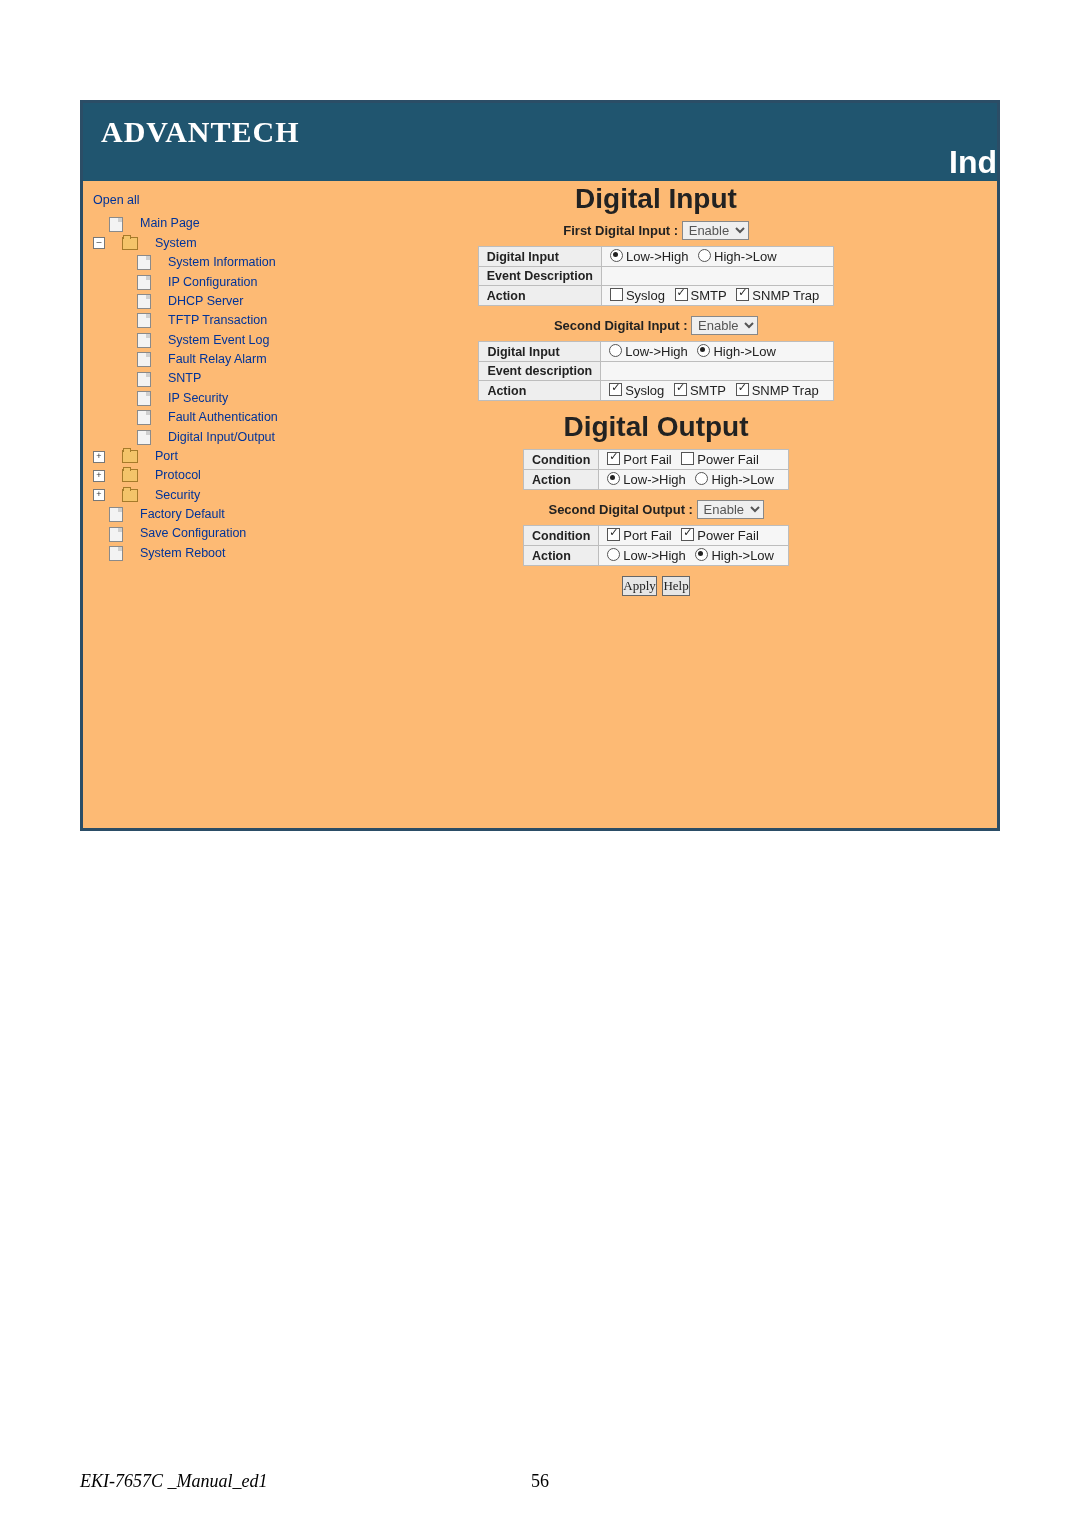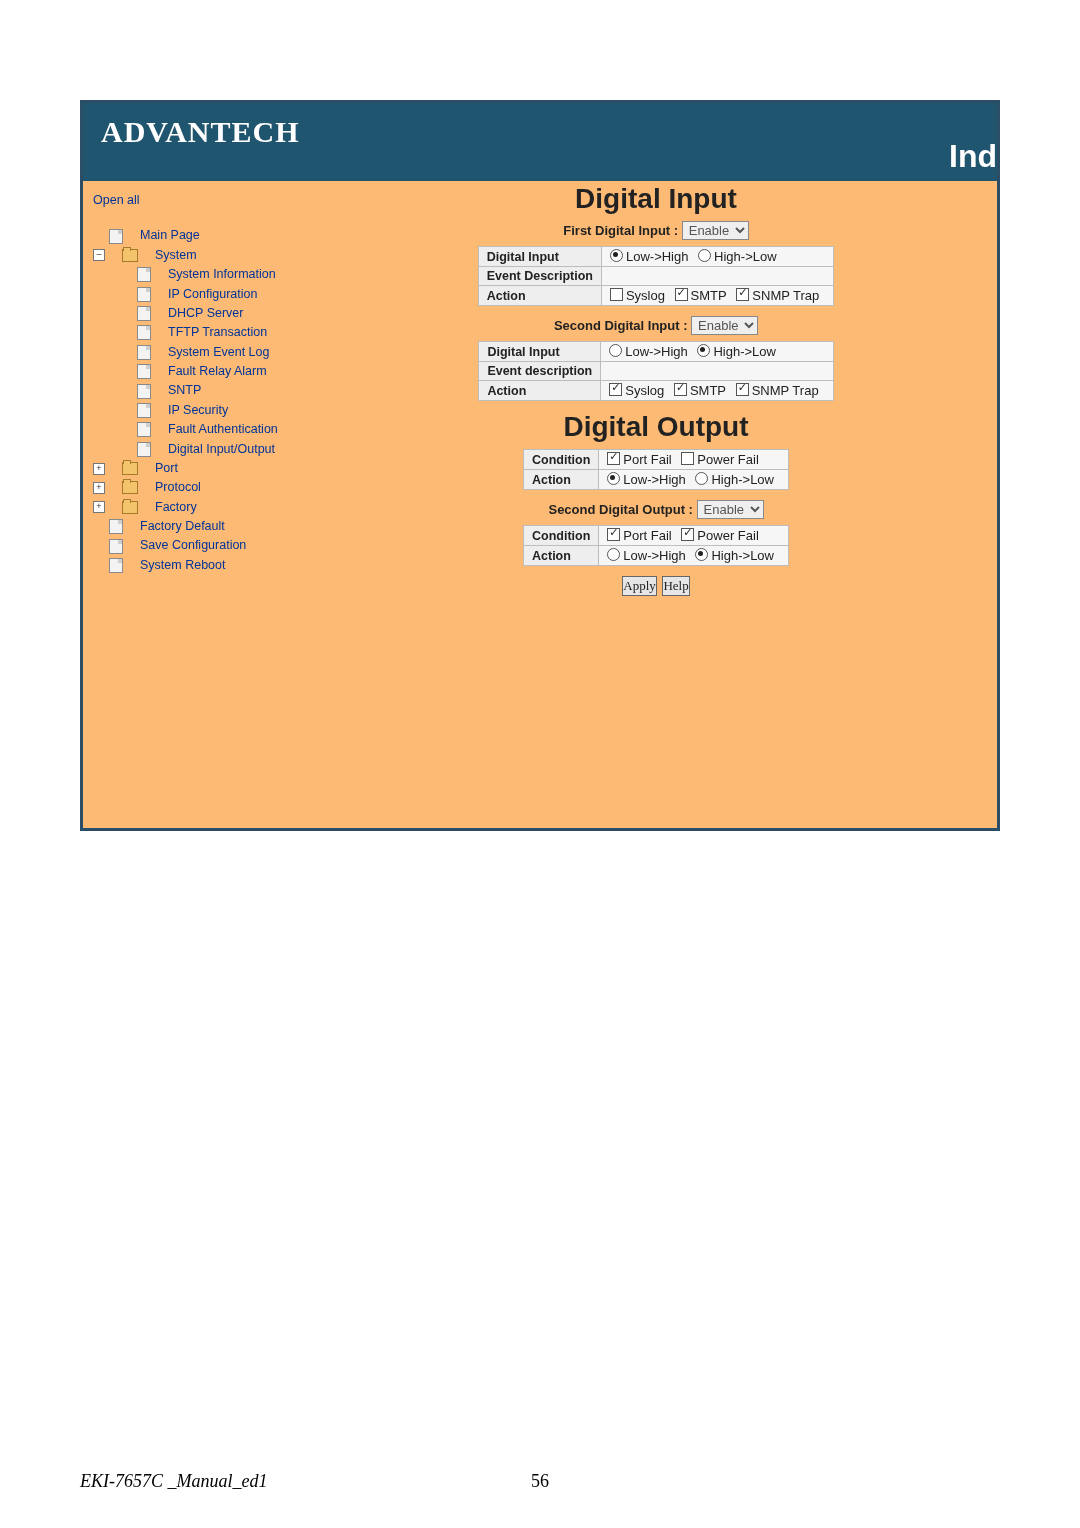--- a/index.html
+++ b/index.html
@@ -31,40 +31,40 @@
     font-weight: bold;
     font-size: 30px;
     letter-spacing: 1px;
     position: absolute;
     left: 18px;
     top: 12px;
   }
   .brand-right {
     position: absolute;
     right: 0;
-    bottom: 6px;
+    bottom: 0;
     font-weight: bold;
     font-size: 32px;
     color: #fff;
     font-family: Arial, sans-serif;
   }
   .content {
     display: flex;
     height: calc(100% - 78px);
   }
   
   .sidebar {
     width: 210px;
     padding: 10px 6px 6px 10px;
     font-size: 12.5px;
     color: #003399;
     line-height: 1.55;
   }
   .sidebar a { color: #003399; text-decoration: none; }
-  .open-all { color: #c4342a; font-size: 12.5px; margin-bottom: 16px; display: block; }
+  .open-all { color: #c4342a; font-size: 12.5px; margin-bottom: 4px; display: block; }
   .tree-row { display: flex; align-items: center; gap: 17px; white-space: nowrap; }
   .tree-ind1 { padding-left: 16px; }
   .tree-ind2 { padding-left: 44px; }
   .box {
     width: 10px; height: 10px; border: 1px solid #777; font-size: 9px;
     line-height: 9px; text-align: center; color: #333; display: inline-block;
     background: #fff;
   }
   .folder-icon { width: 14px; height: 11px; background: #f4c46a; border: 1px solid #a57a2a; display: inline-block; position: relative; }
   .folder-icon::before { content:""; position:absolute; top:-3px; left:0; width:6px; height:3px; background:#f4c46a; border:1px solid #a57a2a; border-bottom:none; }
@@ -208,21 +208,21 @@
           <span class="label">Port</span>
         </div>
         <div class="tree-row">
           <span class="box">+</span>
           <span class="folder-icon"></span>
           <span class="label">Protocol</span>
         </div>
         <div class="tree-row">
           <span class="box">+</span>
           <span class="folder-icon"></span>
-          <span class="label">Factory</span>
+          <span class="label">Security</span>
         </div>
 
         <div class="tree-row tree-ind1">
             <span class="page-icon"></span>
             <span class="label">Factory Default</span>
           </div>
         <div class="tree-row tree-ind1">
             <span class="page-icon"></span>
             <span class="label">Save Configuration</span>
           </div>

